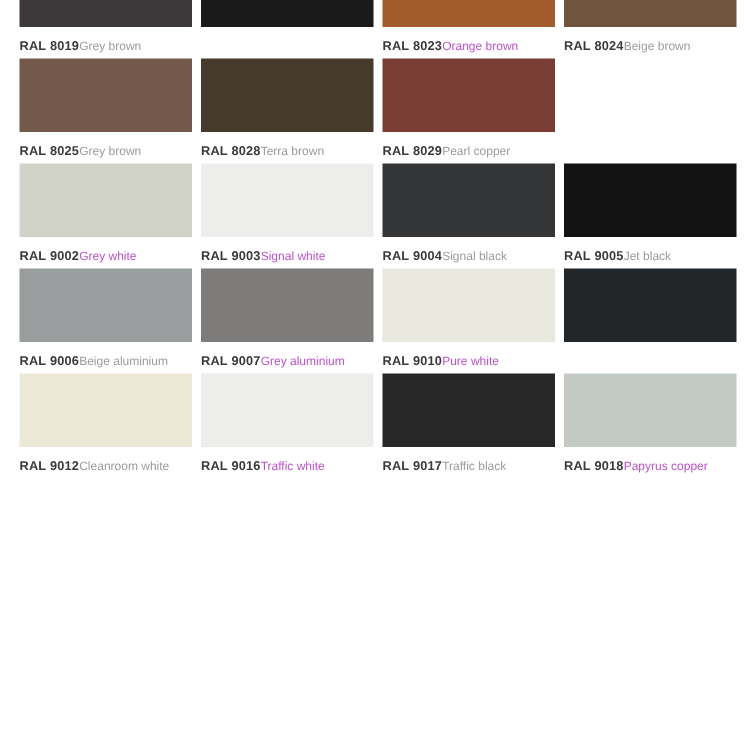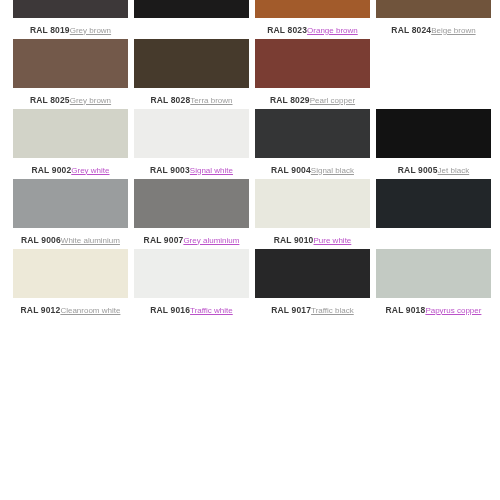--- a/index.html
+++ b/index.html
@@ -51,39 +51,38 @@
   .swatch-chip {
     width: 115px;
     height: 49px;
     box-sizing: border-box;
   }
 
   .swatch-label {
     height: 21px;
     display: flex;
     align-items: center;
-    justify-content: center;
+    justify-content: flex-start;
     padding-top: 3px;
     box-sizing: border-box;
   }
 
   .ral-code {
     font-size: 8.5px;
     font-weight: bold;
     color: #3a3a3a;
     letter-spacing: 0.15px;
     white-space: nowrap;
   }
 
   .ral-name {
     font-size: 8px;
     color: #9b9b9b;
     white-space: nowrap;
     text-align: right;
-    text-decoration: underline;
   }
   .ral-name.linked {
     color: #bb52c9;
   }
 </style>
 </head>
 <body>
 
 <div id="chart-root">
   <div id="swatch-grid">
@@ -164,21 +163,21 @@
             <span class="ral-code">RAL 9005</span>
             <span class="ral-name">Jet black</span>
           </div>
         </div>
       </div>
       <div class="swatch-row">
         <div class="swatch-cell col-first">
           <div class="swatch-chip" style="background: rgb(154, 157, 158);"></div>
           <div class="swatch-label">
             <span class="ral-code">RAL 9006</span>
-            <span class="ral-name">White aluminium</span>
+            <span class="ral-name">Beige aluminium</span>
           </div>
         </div>
         <div class="swatch-cell">
           <div class="swatch-chip" style="background: rgb(125, 124, 122);"></div>
           <div class="swatch-label">
             <span class="ral-code">RAL 9007</span>
             <span class="ral-name linked">Grey aluminium</span>
           </div>
         </div>
         <div class="swatch-cell">

